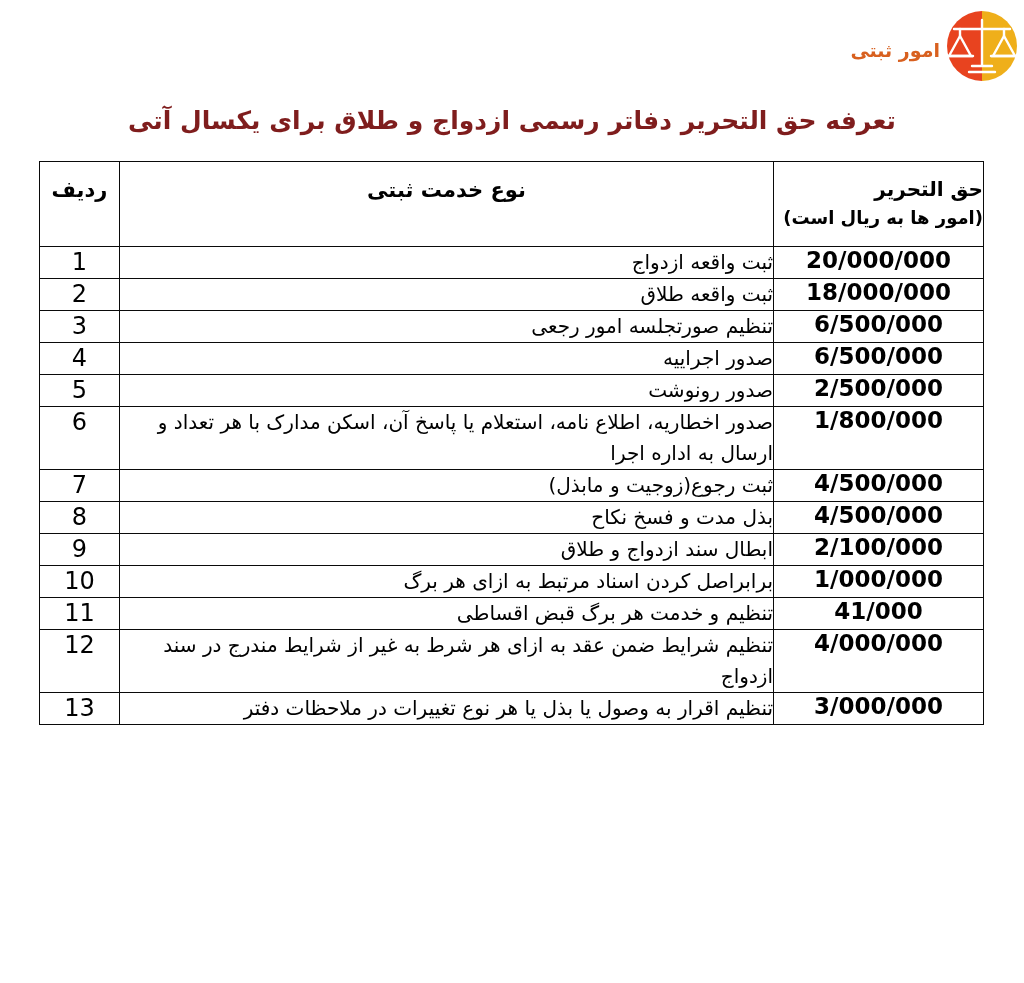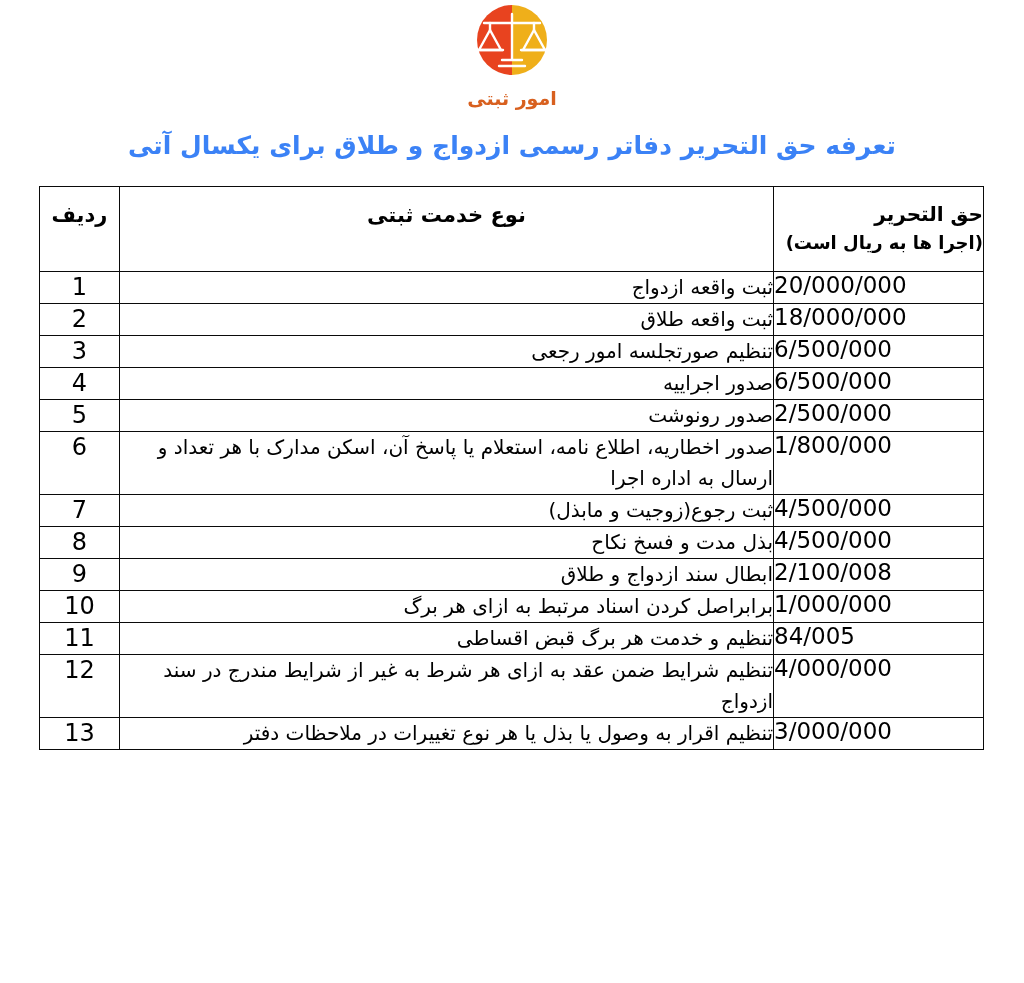--- a/index.html
+++ b/index.html
@@ -13,23 +13,22 @@
     height: 983px;
     font-family: "DejaVu Sans", "Liberation Sans", sans-serif;
     color: #000000;
     overflow: hidden;
     position: relative;
   }
 
   
   .logo-block {
     width: 100%;
-    padding-top: 4px;
+    padding-top: 10px;
     display: flex;
-    flex-direction: column;
     align-items: center;
   }
   .logo-mark {
     width: 84px;
     height: 78px;
     position: relative;
   }
   .logo-mark svg { display: block; }
   .logo-caption {
     margin-top: 1px;
@@ -44,21 +43,21 @@
     letter-spacing: -1px;
     direction: rtl;
   }
 
   
   .doc-title {
     margin: 18px 0 0 0;
     text-align: center;
     font-size: 25px;
     font-weight: 700;
-    color: #3b82f6;
+    color: #7f1d1d;
     direction: rtl;
     letter-spacing: -0.3px;
     font-family: "DejaVu Sans", "Liberation Sans", sans-serif;
   }
 
   
   .table-wrap {
     margin: 26px auto 0 auto;
     width: 944px;
   }
@@ -115,25 +114,25 @@
     font-family: "DejaVu Sans", "Liberation Sans", sans-serif;
   }
   td.desc {
     font-size: 20px;
     padding: 6px 10px 6px 10px;
     line-height: 1.55;
     direction: rtl;
     font-weight: 400;
   }
   td.fee {
-    text-align: left;
+    text-align: center;
     font-size: 23px;
     padding: 5px 0 5px 10px;
     direction: ltr;
-    font-weight: 400;
+    font-weight: 700;
     white-space: nowrap;
     font-family: "DejaVu Sans", "Liberation Sans", sans-serif;
   }
   tr.tall td { }
 </style>
 </head>
 <body>
 
 <div class="logo-block">
   <div class="logo-mark">
@@ -181,21 +180,21 @@
     <colgroup>
       <col class="c-fee">
       <col class="c-desc">
       <col class="c-index">
     </colgroup>
     <thead>
       <tr class="head-row">
         <th>
           <div class="th-fee-inner">
             <span>حق التحریر</span>
-            <span class="sub">(اجرا ها به ریال است)</span>
+            <span class="sub">(امور ها به ریال است)</span>
           </div>
         </th>
         <th>
           <div class="th-inner">نوع خدمت ثبتی</div>
         </th>
         <th>
           <div class="th-inner">ردیف</div>
         </th>
       </tr>
     </thead>
@@ -235,31 +234,31 @@
         <td class="fee">4/500/000</td>
         <td class="desc">ثبت رجوع(زوجیت و مابذل)</td>
         <td class="idx">7</td>
       </tr>
       <tr>
         <td class="fee">4/500/000</td>
         <td class="desc">بذل مدت و فسخ نکاح</td>
         <td class="idx">8</td>
       </tr>
       <tr>
-        <td class="fee">2/100/008</td>
+        <td class="fee">2/100/000</td>
         <td class="desc">ابطال سند ازدواج و طلاق</td>
         <td class="idx">9</td>
       </tr>
       <tr>
         <td class="fee">1/000/000</td>
         <td class="desc">برابراصل کردن اسناد مرتبط به ازای هر برگ</td>
         <td class="idx">10</td>
       </tr>
       <tr>
-        <td class="fee">84/005</td>
+        <td class="fee">41/000</td>
         <td class="desc">تنظیم و خدمت هر برگ قبض اقساطی</td>
         <td class="idx">11</td>
       </tr>
       <tr class="tall">
         <td class="fee">4/000/000</td>
         <td class="desc">تنظیم شرایط ضمن عقد به ازای هر شرط به غیر از شرایط مندرج در سند ازدواج</td>
         <td class="idx">12</td>
       </tr>
       <tr>
         <td class="fee">3/000/000</td>

